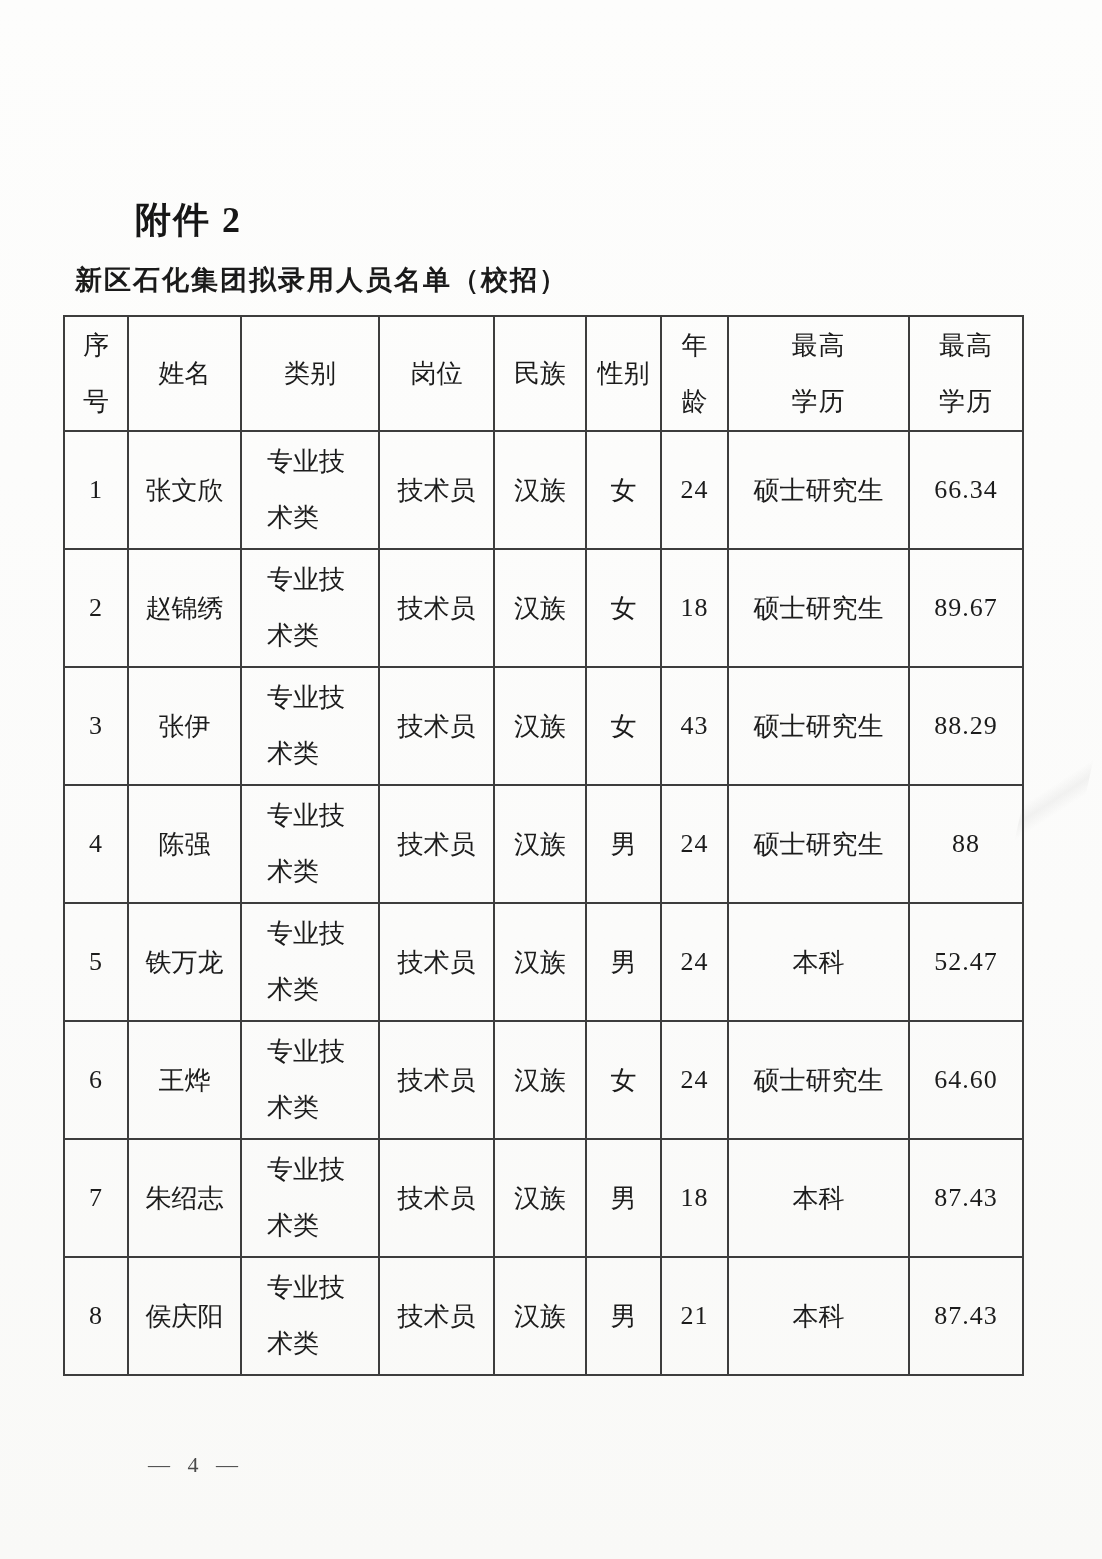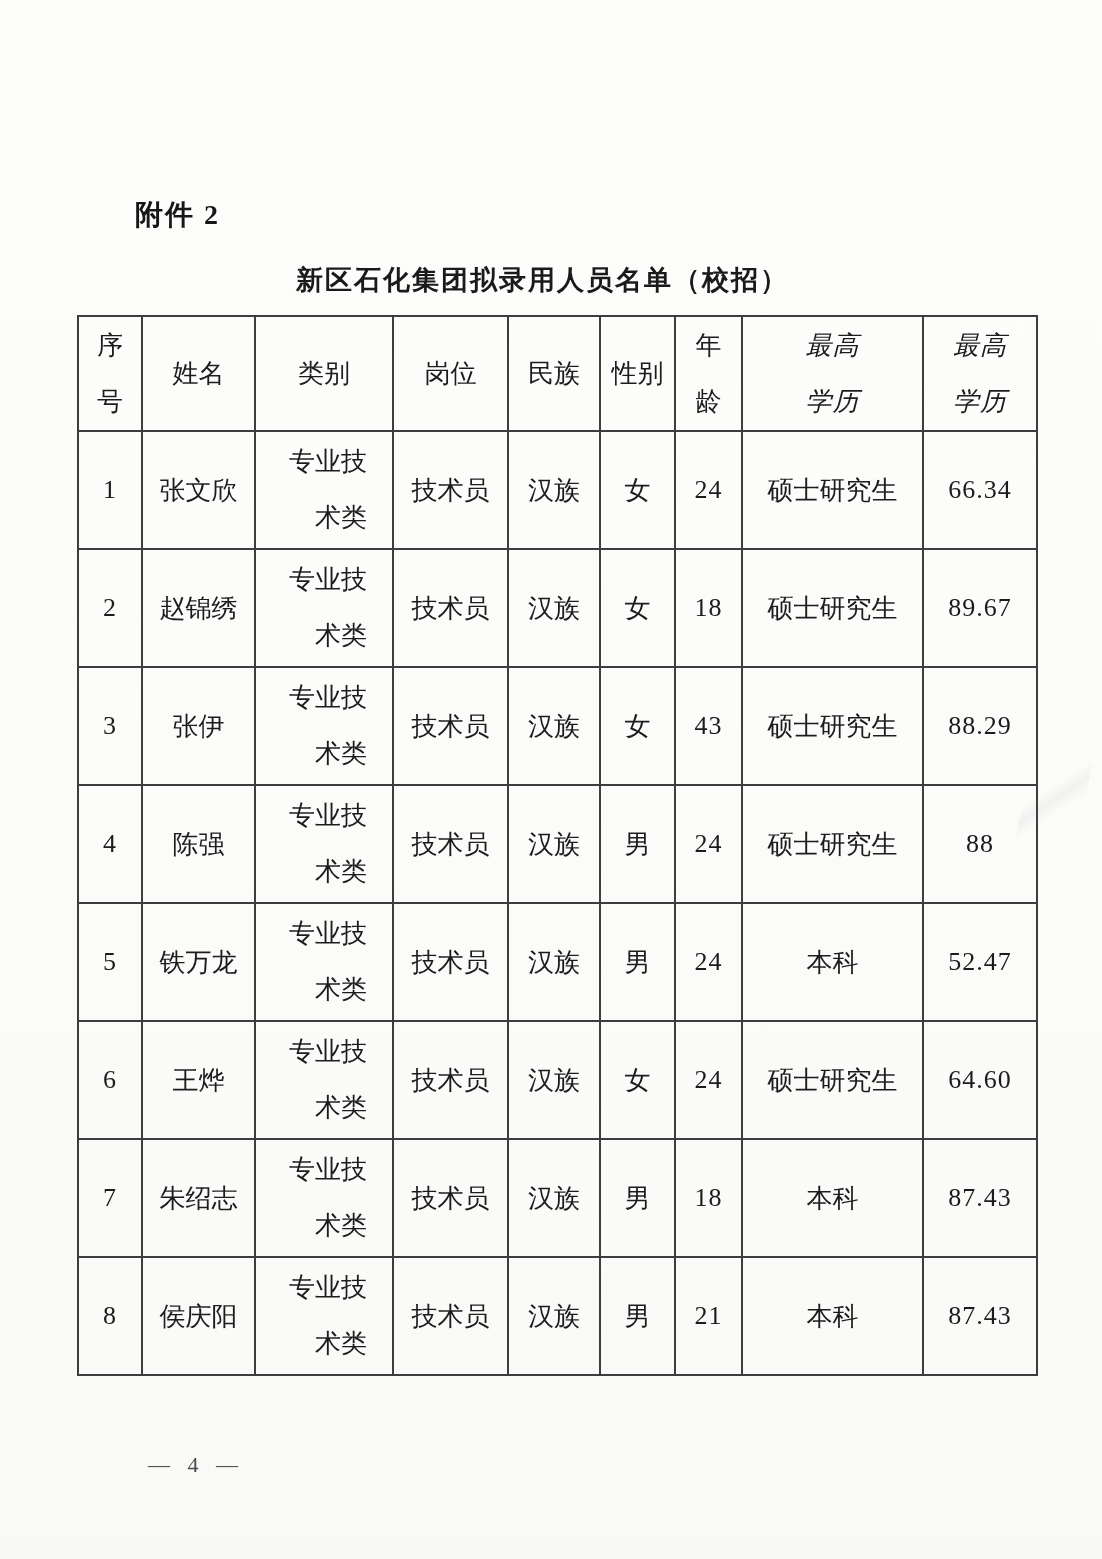--- a/index.html
+++ b/index.html
@@ -13,61 +13,60 @@
     width: 1102px;
     height: 1559px;
     background: linear-gradient(180deg, #fdfdfc 0%, #fbfbfa 60%, #f9f9f7 100%);
     overflow: hidden;
     color: #1c1c1c;
   }
   .attachment-label {
     position: absolute;
     left: 135px;
     top: 196px;
-    font-size: 28px;
+    font-size: 36px;
     font-weight: bold;
     letter-spacing: 2px;
     color: #161616;
   }
   .doc-title {
     position: absolute;
-    left: 63px;
+    left: 75px;
     top: 262px;
     width: 959px;
-    text-align: center;
     font-size: 27px;
     font-weight: bold;
     letter-spacing: 2px;
     color: #1a1a1a;
   }
   .roster-table {
     position: absolute;
-    left: 77px;
+    left: 63px;
     top: 315px;
     border-collapse: collapse;
     table-layout: fixed;
     width: 959px;
   }
   .roster-table th,
   .roster-table td {
     border: 2px solid #3d3d3d;
     text-align: center;
     vertical-align: middle;
     font-weight: normal;
     font-size: 26px;
     color: #1c1c1c;
     padding: 0;
     overflow: hidden;
   }
   .roster-table thead th { height: 113px; }
   .roster-table tbody td { height: 116px; }
   
   .w1 { display: inline-block; width: 1.2em; line-height: 2.15; }
-  .w2 { display: inline-block; width: 2.2em; line-height: 2.15; letter-spacing: 1px; font-style: italic; }
-  .wrap3 { display: inline-block; width: 3.3em; line-height: 2.15; text-align: right; }
+  .w2 { display: inline-block; width: 2.2em; line-height: 2.15; letter-spacing: 1px; }
+  .wrap3 { display: inline-block; width: 3.3em; line-height: 2.15; text-align: left; }
   .num { font-family: "Liberation Serif", serif; font-size: 27px; letter-spacing: 1px; }
   .page-footer {
     position: absolute;
     left: 148px;
     top: 1452px;
     font-size: 22px;
     color: #4a4a4a;
     letter-spacing: 6px;
     font-family: "Liberation Serif", serif;
   }

